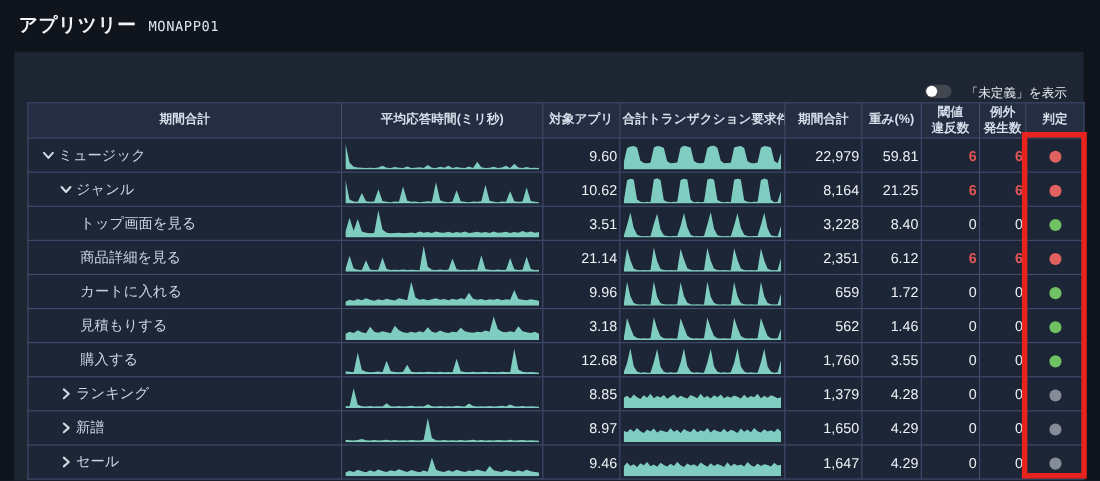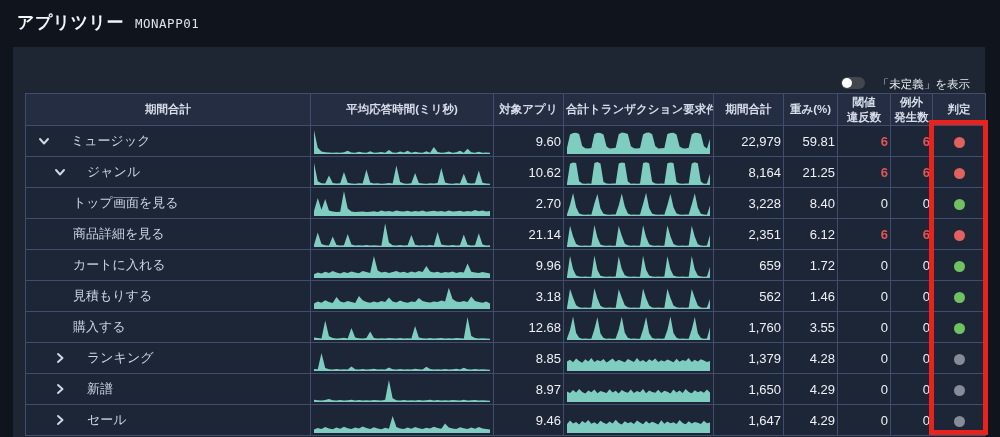--- a/index.html
+++ b/index.html
@@ -40,21 +40,21 @@
     border-collapse:collapse; table-layout:fixed; width:960px;
     font-size:13px;
   }
   table.hier th, table.hier td { border:1px solid #414c6e; overflow:hidden; white-space:nowrap; }
   table.hier thead th {
     background:#242d41; height:32px; font-size:11.5px; font-weight:bold;
     color:#d6deeb; text-align:center; line-height:1.25; padding:0 2px;
   }
   table.hier tbody td { background:#1d2636; height:31px; }
   td.app-cell { color:#cbd4e5; }
-  td.app-cell .cell-inner { display:flex; align-items:center; gap:21px; }
+  td.app-cell .cell-inner { display:flex; align-items:center; gap:3px; }
   td.app-cell.lvl1 { padding-left:12px; }
   td.app-cell.lvl2 { padding-left:28px; }
   td.app-cell.lvl3 { padding-left:47px; }
   .chev { width:12px; height:12px; flex:0 0 12px; cursor:pointer; }
   td.num { text-align:right; padding-right:2px; color:#eef1f6; }
   td.num.alert { color:#e25555; font-weight:bold; }
   td.spark {
     padding:0 3px; vertical-align:bottom;
     background-image:
       linear-gradient(to right,
@@ -189,21 +189,21 @@
           <td class="app-cell lvl3">
             <div class="cell-inner">
               <span>トップ画面を見る</span>
             </div>
           </td>
           <td class="spark">
             <svg viewBox="0 0 47 24" preserveAspectRatio="none">
               <path d="M0,24 L0,19.40 L1,7.44 L2,18.25 L3,8.36 L4,18.94 L5,19.86 L6,20.32 L7,20.09 L8,1.00 L9,17.10 L10,19.86 L11,20.32 L12,20.09 L13,19.86 L14,20.32 L15,20.09 L16,19.63 L17,20.32 L18,18.94 L19,19.86 L20,19.40 L21,20.09 L22,18.94 L23,19.63 L24,19.86 L25,19.17 L26,20.09 L27,19.40 L28,19.86 L29,18.94 L30,20.09 L31,19.63 L32,19.17 L33,19.86 L34,19.40 L35,20.09 L36,18.94 L37,19.86 L38,19.63 L39,19.17 L40,20.09 L41,19.40 L42,19.86 L43,18.48 L44,19.63 L45,18.94 L46,19.86 L47,19.40 L47,24 Z" fill="#7fccc0"></path>
             </svg>
           </td>
-          <td class="num">2.70</td>
+          <td class="num">3.51</td>
           <td class="spark">
             <svg viewBox="0 0 47 24" preserveAspectRatio="none">
               <path d="M0,24 L0,22.62 L1,13.65 L2,2.84 L3,15.95 L4,21.70 L5,22.62 L6,22.85 L7,22.62 L8,22.85 L9,12.50 L10,3.76 L11,17.10 L12,21.93 L13,22.62 L14,22.85 L15,22.62 L16,22.62 L17,14.34 L18,3.30 L19,15.26 L20,21.70 L21,22.85 L22,22.62 L23,22.85 L24,22.62 L25,12.96 L26,2.61 L27,16.64 L28,21.93 L29,22.62 L30,22.85 L31,22.62 L32,22.85 L33,13.88 L34,3.53 L35,15.95 L36,21.70 L37,22.62 L38,22.85 L39,22.62 L40,22.62 L41,13.42 L42,3.07 L43,16.41 L44,21.93 L45,22.62 L46,22.85 L47,14.34 L47,24 Z" fill="#7fccc0"></path>
             </svg>
           </td>
           <td class="num">3,228</td>
           <td class="num">8.40</td>
           <td class="num">0</td>
           <td class="num">0</td>
           <td class="dot-cell"><span class="status-dot" style="background: rgb(112, 193, 98);"></span></td>

